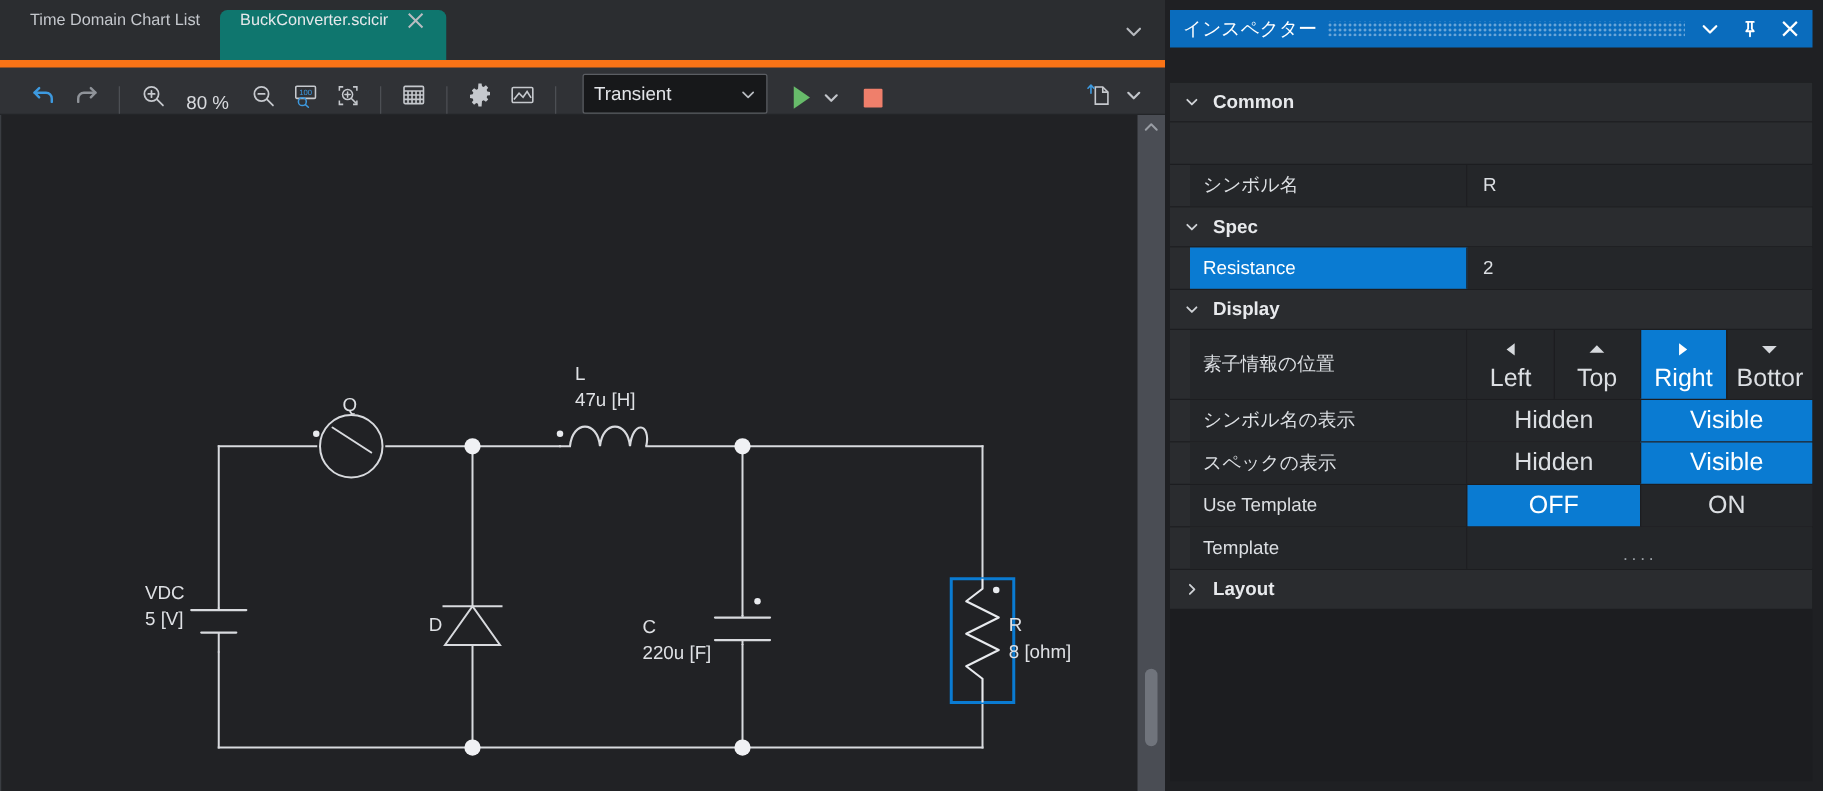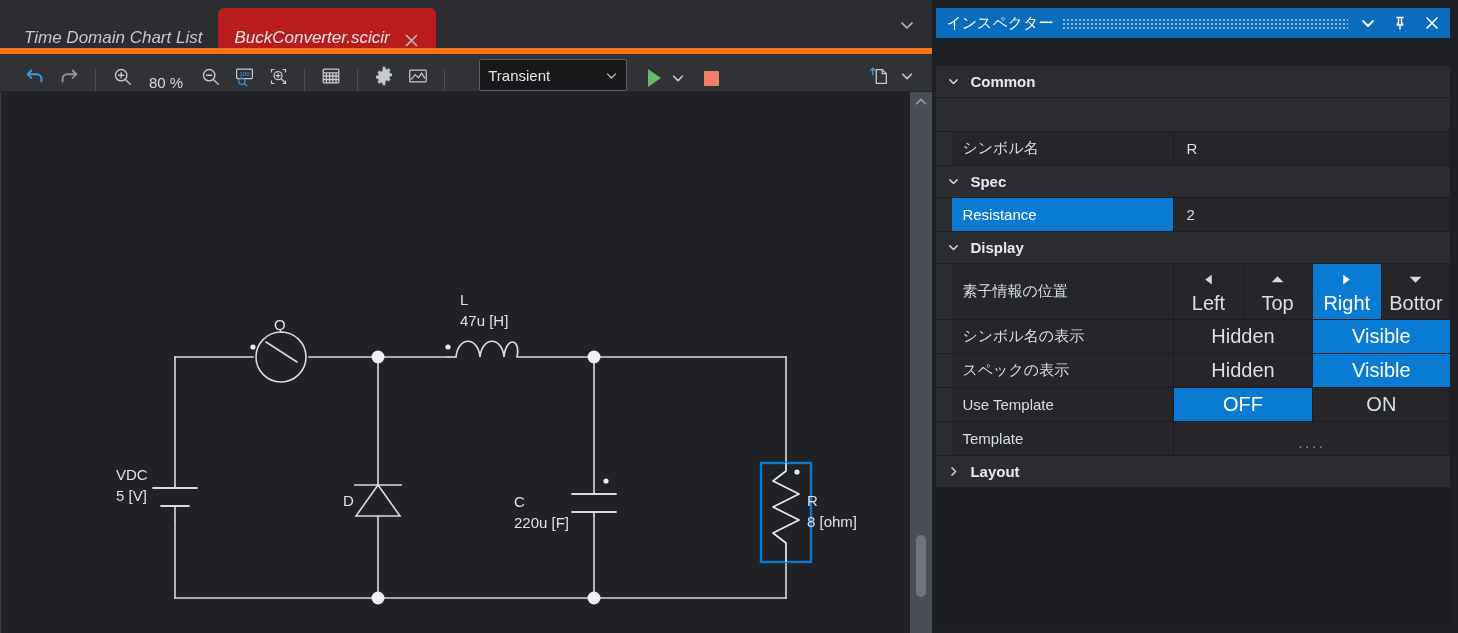--- a/index.html
+++ b/index.html
@@ -22,31 +22,30 @@
   
   .tabbar {
     position: relative;
     height: 48px;
     background: #2b2d30;
     display: flex; align-items: flex-end;
     padding-left: 8px;
   }
   .tab {
     height: 40px;
-    display: flex; align-items: flex-end;
+    display: flex; align-items: flex-start;
     padding: 0 16px;
-    font-size: 17px;
+    font-size: 13px;
     color: #c9ccd1;
     border-radius: 6px 6px 0 0;
     white-space: nowrap;
     user-select: none;
-    font-style: italic;
   }
   .tab.inactive { background: transparent; color: #c5c8cd; }
-  .tab.active { background: #b91c1c; color: #e6e8eb; }
+  .tab.active { background: #0f766e; color: #e6e8eb; }
   .tab-close {
     margin-left: 14px;
     width: 16px; height: 16px;
     display: inline-flex; align-items: center; justify-content: center;
     color: #b9bcc1;
   }
   .tab-close svg { display:block; }
   .tabbar-overflow {
     position: absolute; right: 16px; top: 16px;
     width: 18px; height: 18px;
@@ -78,21 +77,21 @@
     background: #4c4f54;
     margin: 0 9px;
   }
   .zoom-label {
     font-size: 15px; color: #d8dade;
     padding: 0 10px;
     min-width: 50px; text-align: center;
     user-select: none;
   }
   .sim-select {
-    margin-left: 25px;
+    margin-left: 12px;
     width: 148px; height: 32px;
     background: #17181a;
     border: 1px solid #5b5e63;
     border-radius: 2px;
     display: flex; align-items: center;
     padding: 0 8px;
     color: #e3e5e9; font-size: 15px;
     justify-content: space-between;
   }
   .sim-select .cv { color:#b8bbc0; display:flex; }

